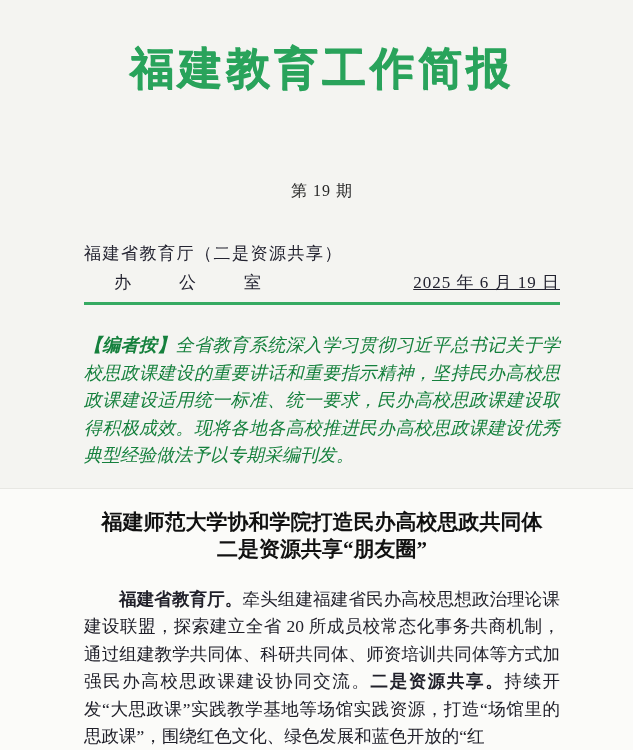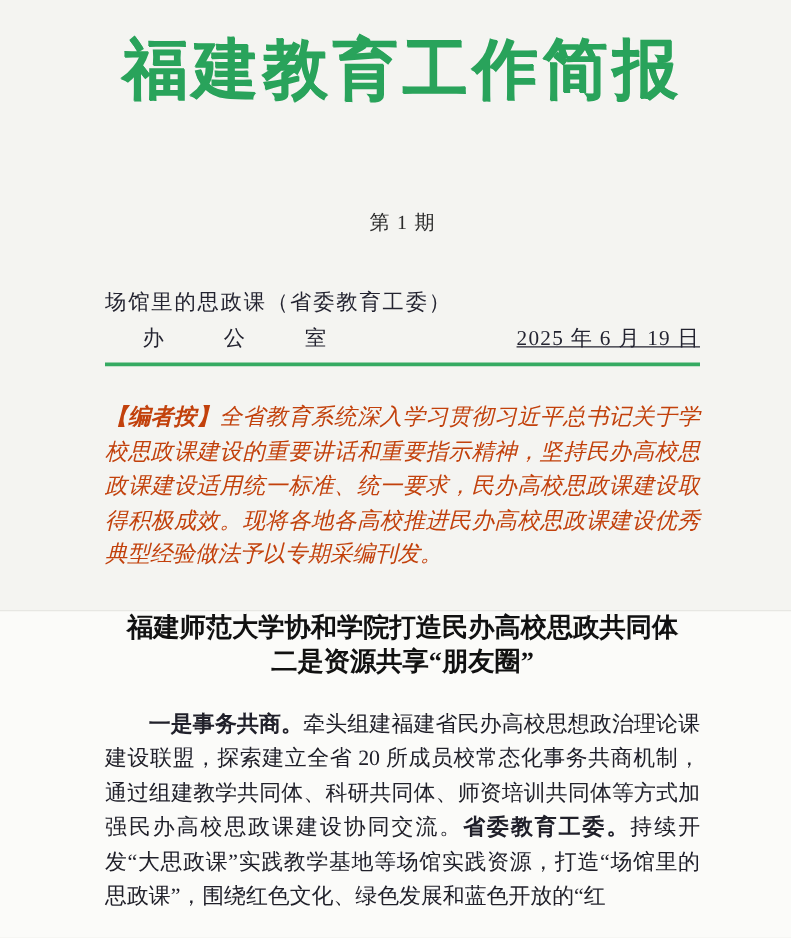--- a/index.html
+++ b/index.html
@@ -15,23 +15,23 @@
     background: var(--page-bg-top, #f4f4f1);
     padding: 0 73px 0 84px;
   }
   .page-bottom {
     width: 633px; height: 262px;
     background: var(--page-bg-bottom, #fbfbf9);
     border-top: 1px solid #e7e7e3;
     padding: 0 73px 0 84px;
   }
   .masthead-title {
-    padding-top: 26px;
+    padding-top: 38px;
     text-align: center;
-    font-size: 52px;
+    font-size: 44px;
     line-height: 62px;
     font-weight: 700;
     letter-spacing: 4px;
     color: var(--masthead-green, #29a35b);
     text-shadow: 0.5px 0.5px 0 var(--masthead-green, #29a35b);
     white-space: nowrap;
   }
   .issue-line {
     margin-top: 80px;
     text-align: center;
@@ -62,24 +62,25 @@
     width: 100%;
     background: var(--divider-green, #35aa62);
     border: none;
   }
   .editor-note {
     margin-top: 27px;
     font-size: 18px;
     line-height: 27.5px;
     text-align: justify;
     font-style: italic;
-    color: #c2410c;
+    color: #15803d;
   }
   .editor-note-label { font-weight: 700; }
   .article-title {
+    margin-top: 20px;
     text-align: center;
     font-size: 21px;
     line-height: 27px;
     font-weight: 700;
     color: #111;
   }
   .article-paragraph {
     margin-top: 23px;
     font-size: 17.5px;
     line-height: 27.4px;
@@ -89,24 +90,24 @@
   }
   .lead-bold { font-weight: 700; }
 </style>
 </head>
 <body>
 
 <div class="page-top">
 
   <h1 class="masthead-title">福建教育工作简报</h1>
 
-  <div class="issue-line">第 1 期</div>
+  <div class="issue-line">第 19 期</div>
 
   <div class="publisher-block">
-    <div class="publisher-line1">场馆里的思政课（省委教育工委）</div>
+    <div class="publisher-line1">福建省教育厅（二是资源共享）</div>
     <div class="publisher-line2-row">
       <span class="office-label">办公室</span>
       <span class="issue-date">2025 年 6 月 19 日</span>
     </div>
   </div>
 
   <hr class="green-divider">
 
   <p class="editor-note">
     <span class="editor-note-label">【编者按】</span><span>全省教育系统深入学习贯彻习近平总书记关于学校思政课建设的重要讲话和重要指示精神，坚持民办高校思政课建设适用统一标准、统一要求，民办高校思政课建设取得积极成效。现将各地各高校推进民办高校思政课建设优秀典型经验做法予以专期采编刊发。</span>
@@ -115,16 +116,16 @@
 </div>
 
 <div class="page-bottom">
 
   <h2 class="article-title">
     <span>福建师范大学协和学院打造民办高校思政共同体</span><br>
     <span>二是资源共享“朋友圈”</span>
   </h2>
 
   <p class="article-paragraph">
-    <span class="lead-bold">一是事务共商。</span><span>牵头组建福建省民办高校思想政治理论课建设联盟，探索建立全省 20 所成员校常态化事务共商机制，通过组建教学共同体、科研共同体、师资培训共同体等方式加强民办高校思政课建设协同交流。</span><span class="lead-bold">省委教育工委。</span><span>持续开发“大思政课”实践教学基地等场馆实践资源，打造“场馆里的思政课”，围绕红色文化、绿色发展和蓝色开放的“红</span>
+    <span class="lead-bold">福建省教育厅。</span><span>牵头组建福建省民办高校思想政治理论课建设联盟，探索建立全省 20 所成员校常态化事务共商机制，通过组建教学共同体、科研共同体、师资培训共同体等方式加强民办高校思政课建设协同交流。</span><span class="lead-bold">二是资源共享。</span><span>持续开发“大思政课”实践教学基地等场馆实践资源，打造“场馆里的思政课”，围绕红色文化、绿色发展和蓝色开放的“红</span>
   </p>
 
 </div>
 
 </body></html>

